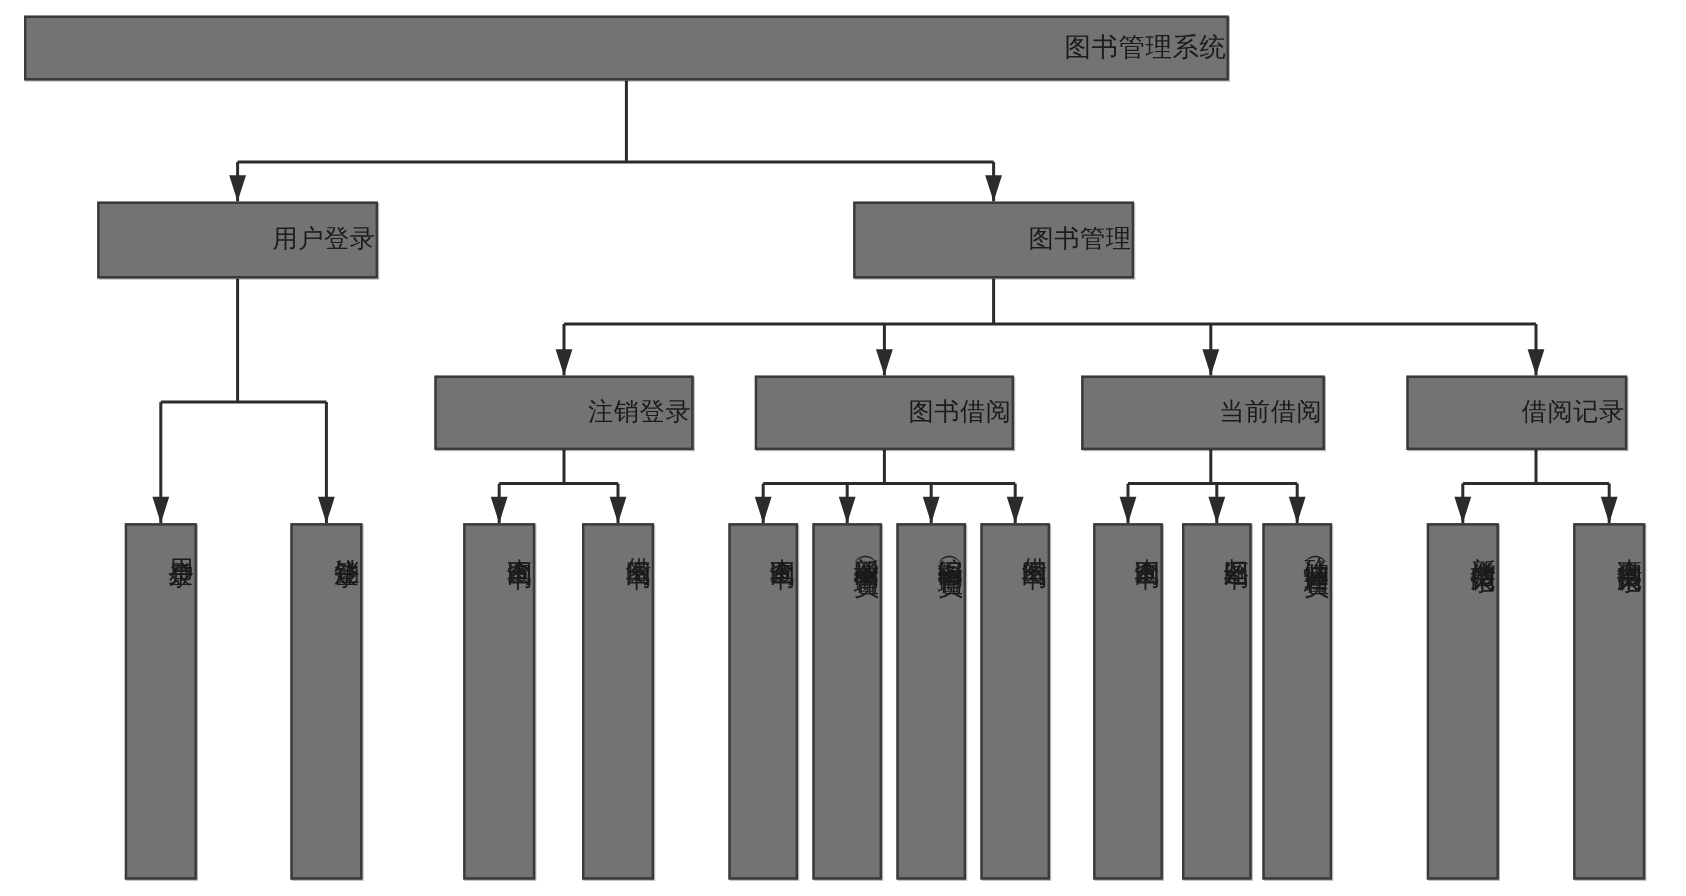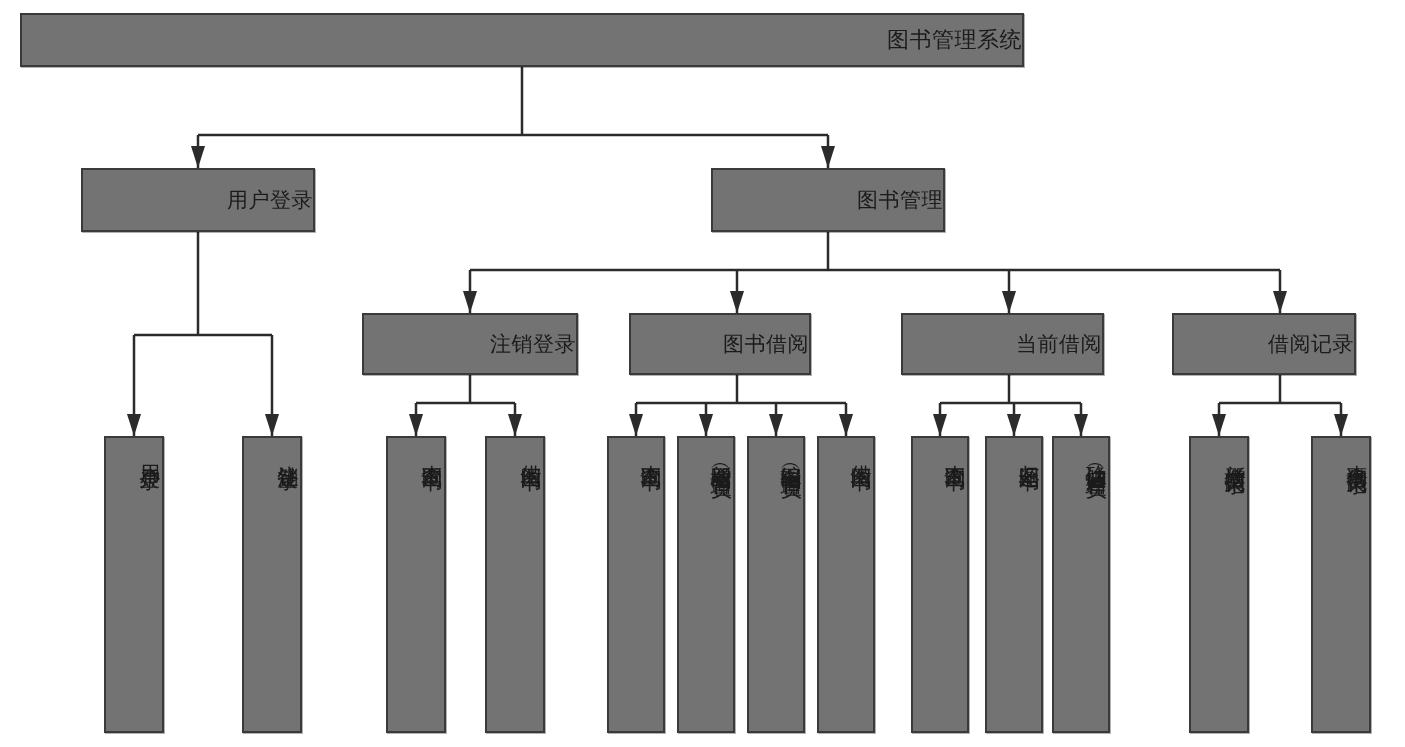--- a/index.html
+++ b/index.html
@@ -131,21 +131,21 @@
       </div>
       <div class="node horizontal" style="left: 81px; top: 168px; width: 234px; height: 64px;">
         <span class="node-label">用户登录</span>
       </div>
       <div class="node horizontal" style="left: 711px; top: 168px; width: 234px; height: 64px;">
         <span class="node-label">图书管理</span>
       </div>
       <div class="node horizontal" style="left: 362px; top: 313px; width: 216px; height: 62px;">
         <span class="node-label">注销登录</span>
       </div>
-      <div class="node horizontal" style="left: 629px; top: 313px; width: 182px; height: 62px;">
+      <div class="node horizontal" style="left: 629px; top: 313px; width: 216px; height: 62px;">
         <span class="node-label">图书借阅</span>
       </div>
       <div class="node horizontal" style="left: 901px; top: 313px; width: 203px; height: 62px;">
         <span class="node-label">当前借阅</span>
       </div>
       <div class="node horizontal" style="left: 1172px; top: 313px; width: 184px; height: 62px;">
         <span class="node-label">借阅记录</span>
       </div>
       <div class="node vertical" style="left: 104px; top: 436px; width: 60px; height: 297px;">
         <span class="node-label">用户登录</span>

